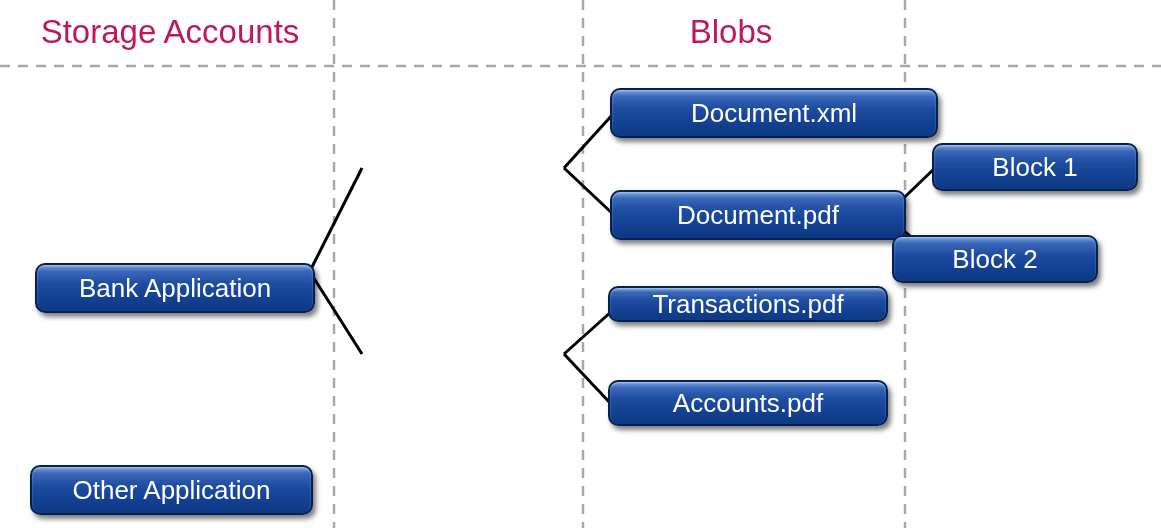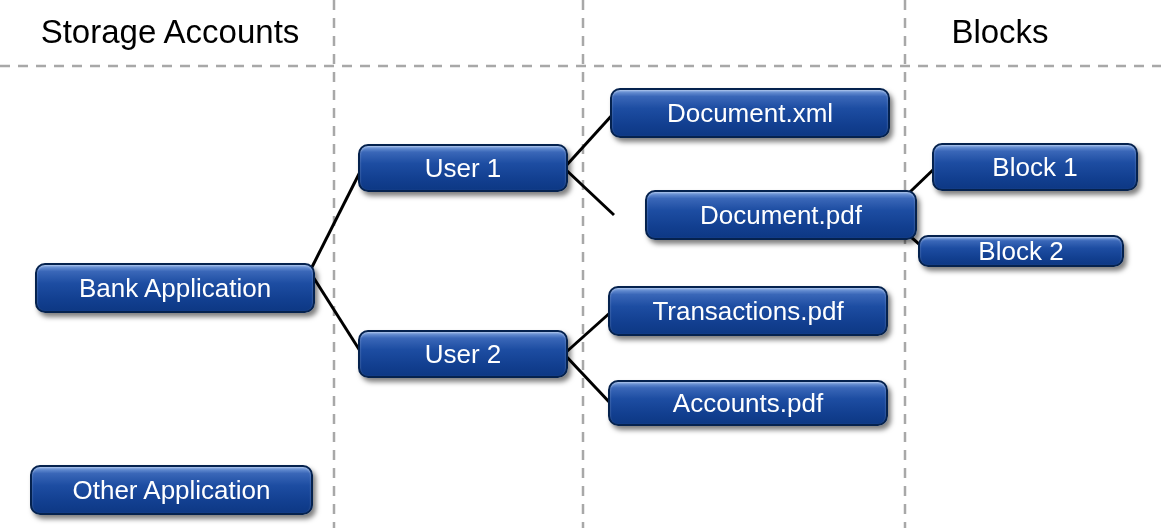--- a/index.html
+++ b/index.html
@@ -21,21 +21,21 @@
     width: 1161px;
     height: 528px;
     z-index: 1;
   }
   .col-header {
     position: absolute;
     top: 12px;
     transform: translateX(-50%);
     font-size: 33px;
     line-height: 40px;
-    color: #000000;
+    color: #be185d;
     white-space: nowrap;
     letter-spacing: 0px;
     z-index: 2;
   }
   .node {
     position: absolute;
     display: flex;
     align-items: center;
     justify-content: center;
     border-radius: 10px;
@@ -52,26 +52,26 @@
     font-size: 26px;
     white-space: nowrap;
     z-index: 3;
     box-sizing: border-box;
   }
   
   #node-bank          { left: 35px;  top: 246px; width: 280px; height: 50px; margin-top: 17px; }
   #node-other         { left: 30px;  top: 418px; width: 283px; height: 50px; margin-top: 47px; }
   #node-user1         { left: 358px; top: 144px; width: 210px; height: 48px; }
   #node-user2         { left: 358px; top: 330px; width: 210px; height: 48px; }
-  #node-docxml        { left: 610px; top: 88px;  width: 280px; height: 50px; }
-  #node-docpdf        { left: 645px; top: 190px; width: 272px; height: 50px; }
-  #node-transactions  { left: 608px; top: 286px; width: 280px; height: 50px; }
+  #node-docxml        { left: 610px; top: 88px;  width: 328px; height: 50px; }
+  #node-docpdf        { left: 610px; top: 190px; width: 296px; height: 50px; }
+  #node-transactions  { left: 608px; top: 286px; width: 280px; height: 36px; }
   #node-accounts      { left: 608px; top: 380px; width: 280px; height: 46px; }
   #node-block1        { left: 932px; top: 143px; width: 206px; height: 48px; }
-  #node-block2        { left: 918px; top: 235px; width: 206px; height: 32px; }
+  #node-block2        { left: 892px; top: 235px; width: 206px; height: 48px; }
 
   #header-storage     { left: 170px; }
   #header-containers  { left: 464px; }
   #header-blobs       { left: 731px; }
   #header-blocks      { left: 1000px; }
 </style>
 </head>
 <body>
 
 <div id="canvas">
@@ -87,26 +87,24 @@
     <line x1="310" y1="272" x2="362" y2="354" stroke="#000000" stroke-width="3"></line>
     <line x1="564" y1="168" x2="614" y2="113" stroke="#000000" stroke-width="3"></line>
     <line x1="564" y1="168" x2="614" y2="215" stroke="#000000" stroke-width="3"></line>
     <line x1="564" y1="354" x2="612" y2="311" stroke="#000000" stroke-width="3"></line>
     <line x1="564" y1="354" x2="612" y2="405" stroke="#000000" stroke-width="3"></line>
     <line x1="886" y1="215" x2="936" y2="167" stroke="#000000" stroke-width="3"></line>
     <line x1="886" y1="215" x2="936" y2="259" stroke="#000000" stroke-width="3"></line>
   </svg>
 
   <div class="col-header" id="header-storage">Storage Accounts</div>
-  <div class="col-header" id="header-blocks">Blocks</div>
+  <div class="col-header" id="header-blobs">Blobs</div>
 
   <div class="node" id="node-bank">Bank Application</div>
   <div class="node" id="node-other">Other Application</div>
-  <div class="node" id="node-user1">User 1</div>
-  <div class="node" id="node-user2">User 2</div>
   <div class="node" id="node-docxml">Document.xml</div>
   <div class="node" id="node-docpdf">Document.pdf</div>
   <div class="node" id="node-transactions">Transactions.pdf</div>
   <div class="node" id="node-accounts">Accounts.pdf</div>
   <div class="node" id="node-block1">Block 1</div>
   <div class="node" id="node-block2">Block 2</div>
 
 </div>
 
 </body></html>

